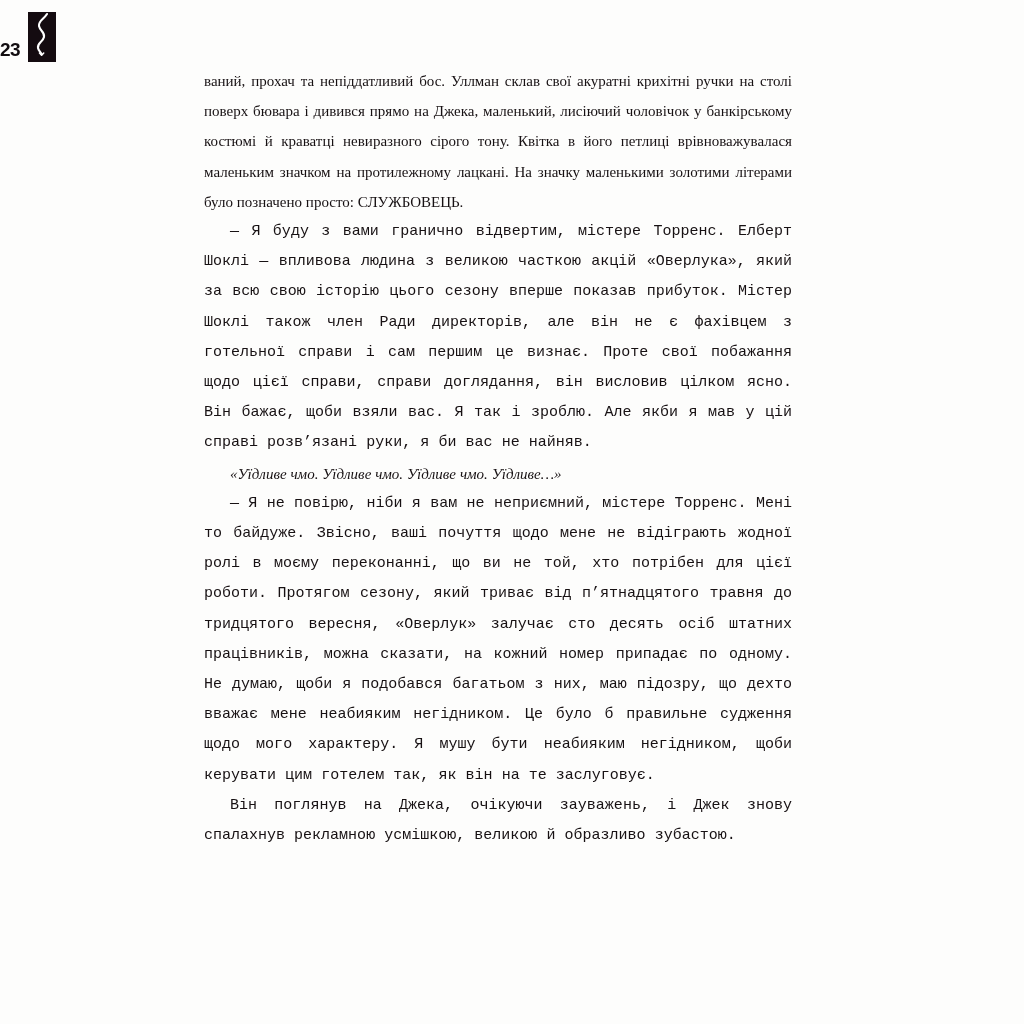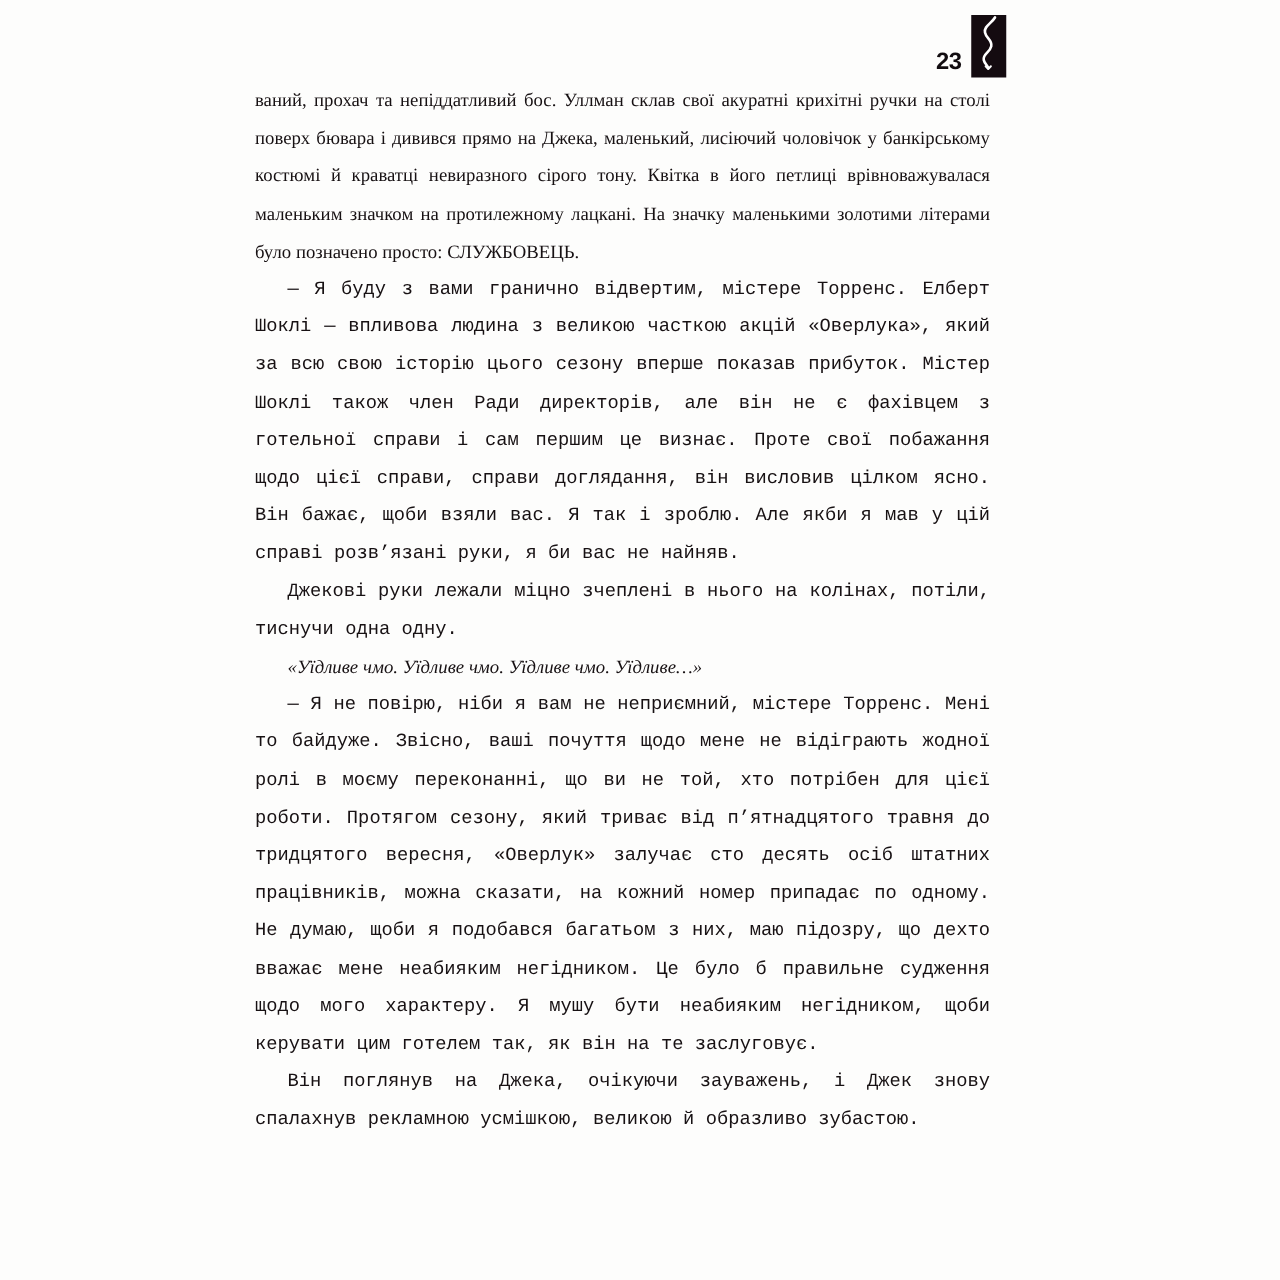--- a/index.html
+++ b/index.html
@@ -18,26 +18,25 @@
     position: relative;
     width: 1024px;
     height: 1024px;
     background: #fdfdfc;
   }
 
   
   .running-head {
     position: absolute;
     top: 6px;
-    left: 15px;
+    left: 0;
     width: 790px;
     height: 56px;
     display: flex;
     align-items: flex-end;
-    justify-content: flex-end;
   }
   .folio {
     font-family: "Liberation Sans", "DejaVu Sans", sans-serif;
     font-weight: bold;
     font-size: 19px;
     letter-spacing: -0.5px;
     color: #120d10;
     line-height: 1;
     margin-bottom: 3px;
     margin-right: 8px;
@@ -97,20 +96,19 @@
       <svg width="28" height="50" viewBox="0 0 28 50" aria-hidden="true">
         <path d="M19 2 C16 7, 10 9, 11 14 C12 19, 17 20, 16 25 C15 30, 9 31, 10 36 C10.6 39, 13 40, 13.6 42.5" stroke="#ffffff" stroke-width="2.1" fill="none" stroke-linecap="round"></path>
         <path d="M11.5 41 L13.6 43.2 L15.7 41" stroke="#ffffff" stroke-width="1.6" fill="none" stroke-linecap="round" stroke-linejoin="round"></path>
       </svg>
     </span>
   </div>
 
   <div class="textblock">
     <p class="cont">ваний, прохач та непіддатливий бос. Уллман склав свої акуратні крихітні ручки на столі поверх бювара і дивився прямо на Джека, маленький, лисіючий чоловічок у банкірському костюмі й краватці невиразного сірого тону. Квітка в його петлиці врівноважувалася маленьким значком на протилежному лацкані. На значку маленькими золотими літерами було позначено просто: СЛУЖБОВЕЦЬ.</p>
     <p class="indent">— Я буду з вами гранично відвертим, містере Торренс. Елберт Шоклі — впливова людина з великою часткою акцій «Оверлука», який за всю свою історію цього сезону вперше показав прибуток. Містер Шоклі також член Ради директорів, але він не є фахівцем з готельної справи і сам першим це визнає. Проте свої побажання щодо цієї справи, справи доглядання, він висловив цілком ясно. Він бажає, щоби взяли вас. Я так і зроблю. Але якби я мав у цій справі розв’язані руки, я би вас не найняв.</p>
-    <p class="indent">Джекові руки лежали міцно зчеплені в нього на колінах, потіли, тиснучи одна одну.</p>
     <p class="italic">«Уїдливе чмо. Уїдливе чмо. Уїдливе чмо. Уїдливе…»</p>
     <p class="indent">— Я не повірю, ніби я вам не неприємний, містере Торренс. Мені то байдуже. Звісно, ваші почуття щодо мене не відіграють жодної ролі в моєму переконанні, що ви не той, хто потрібен для цієї роботи. Протягом сезону, який триває від п’ятнадцятого травня до тридцятого вересня, «Оверлук» залучає сто десять осіб штатних працівників, можна сказати, на кожний номер припадає по одному. Не думаю, щоби я подобався багатьом з них, маю підозру, що дехто вважає мене неабияким негідником. Це було б правильне судження щодо мого характеру. Я мушу бути неабияким негідником, щоби керувати цим готелем так, як він на те заслуговує.</p>
     <p class="indent">Він поглянув на Джека, очікуючи зауважень, і Джек знову спалахнув рекламною усмішкою, великою й образливо зубастою.</p>
 
   </div>
 
 </div>
 
 </body></html>

